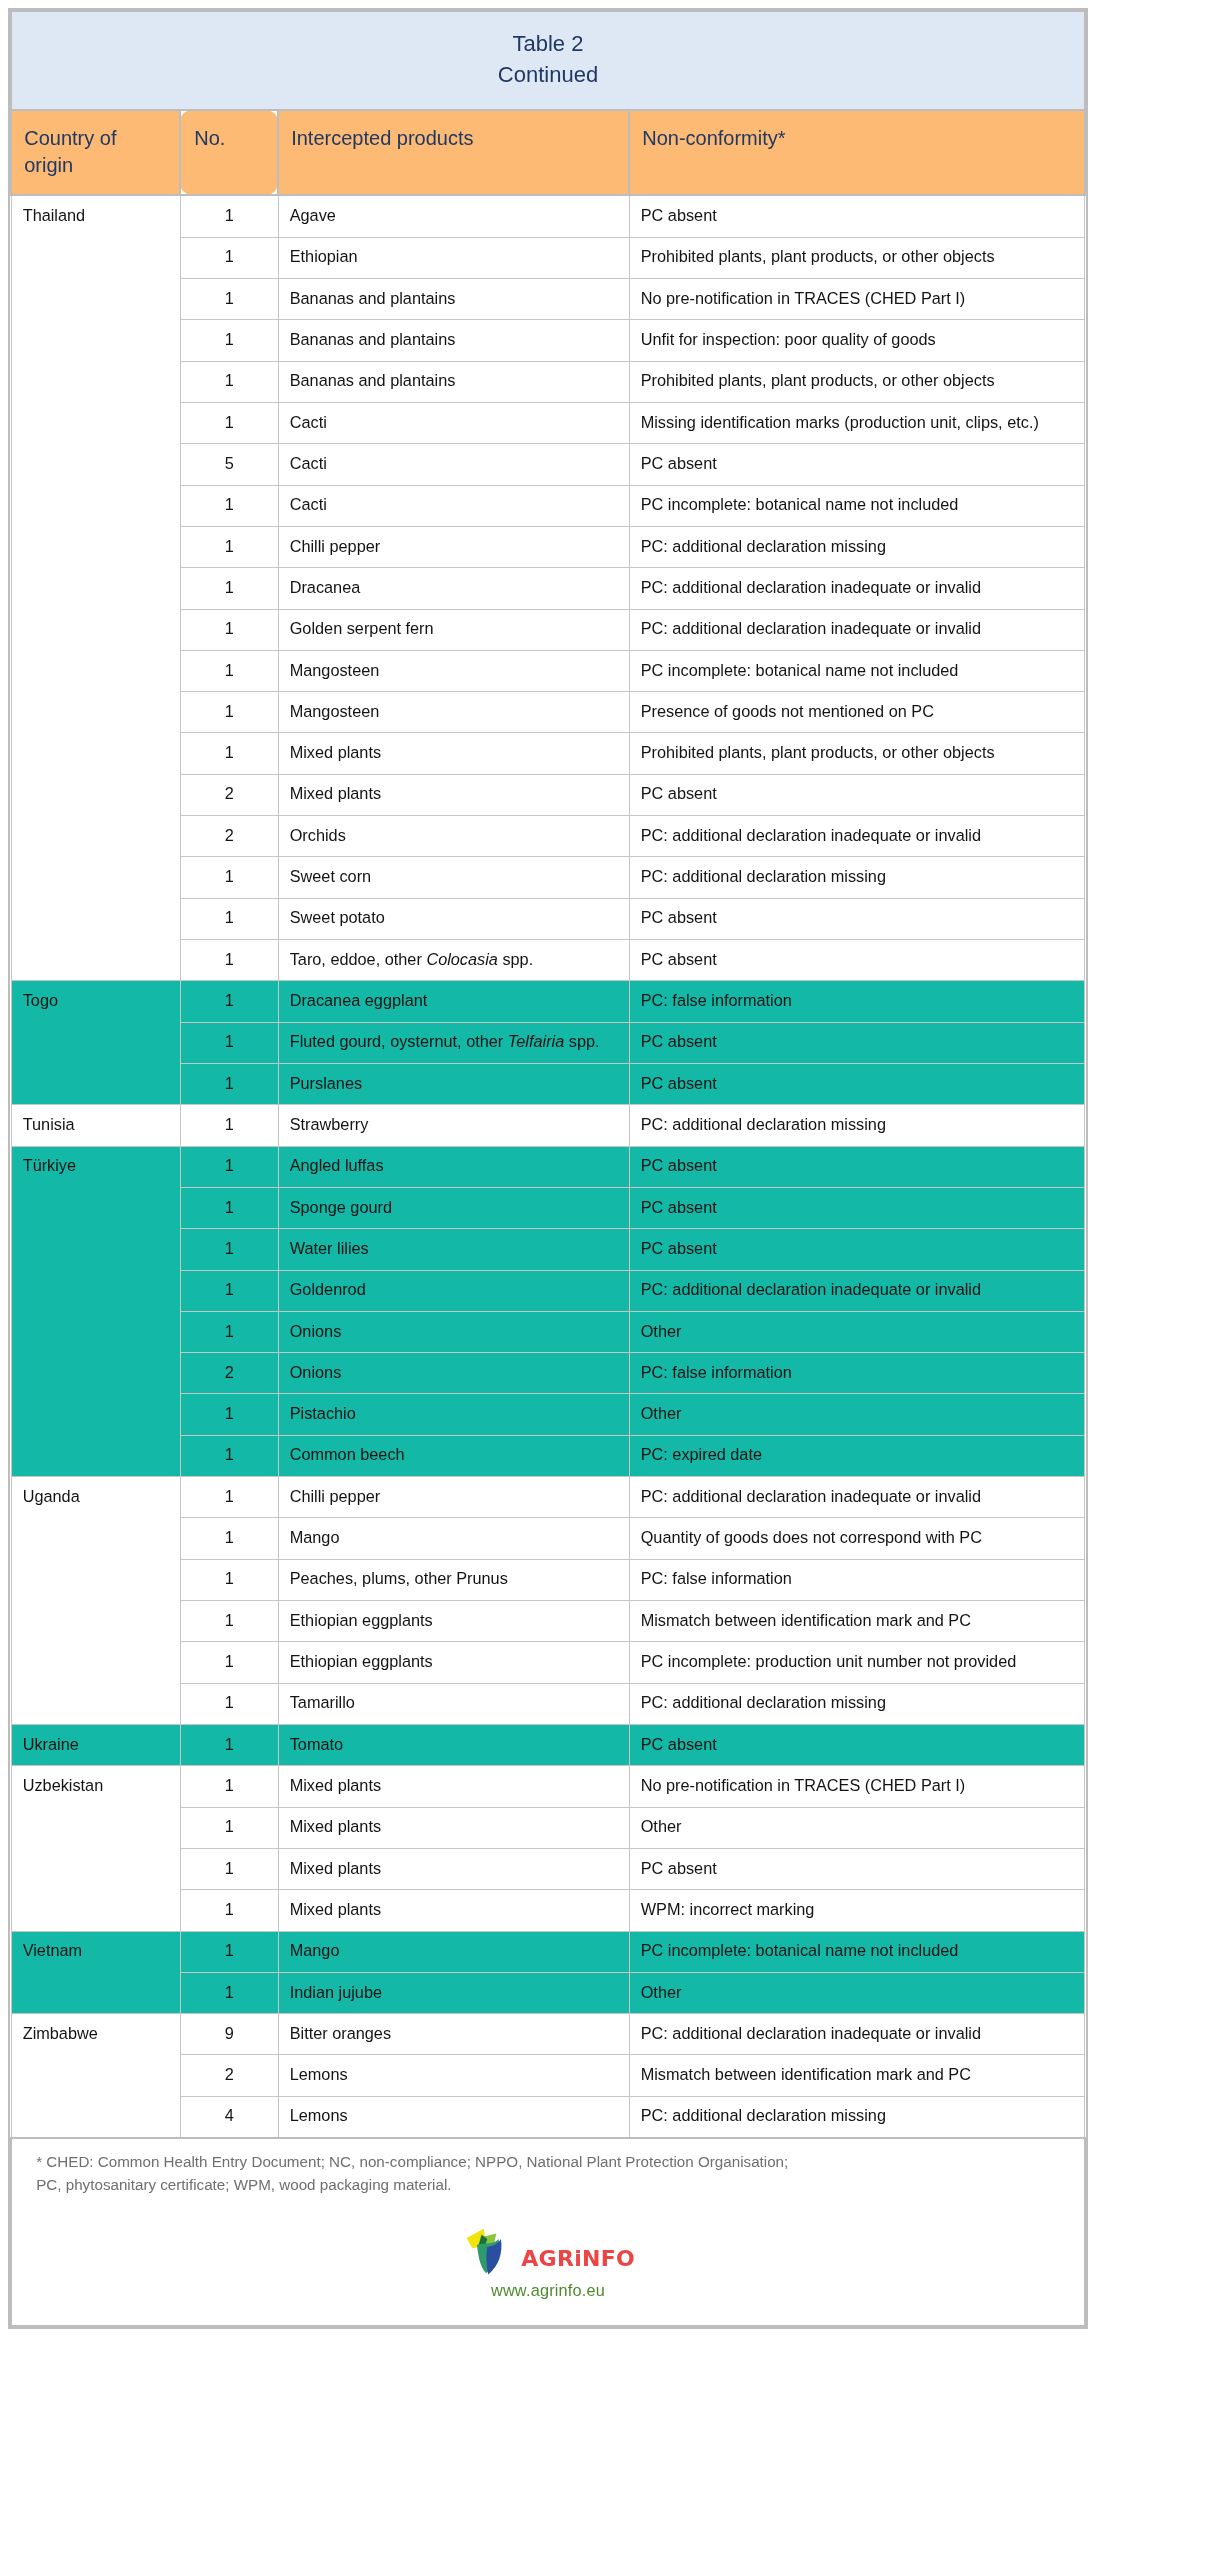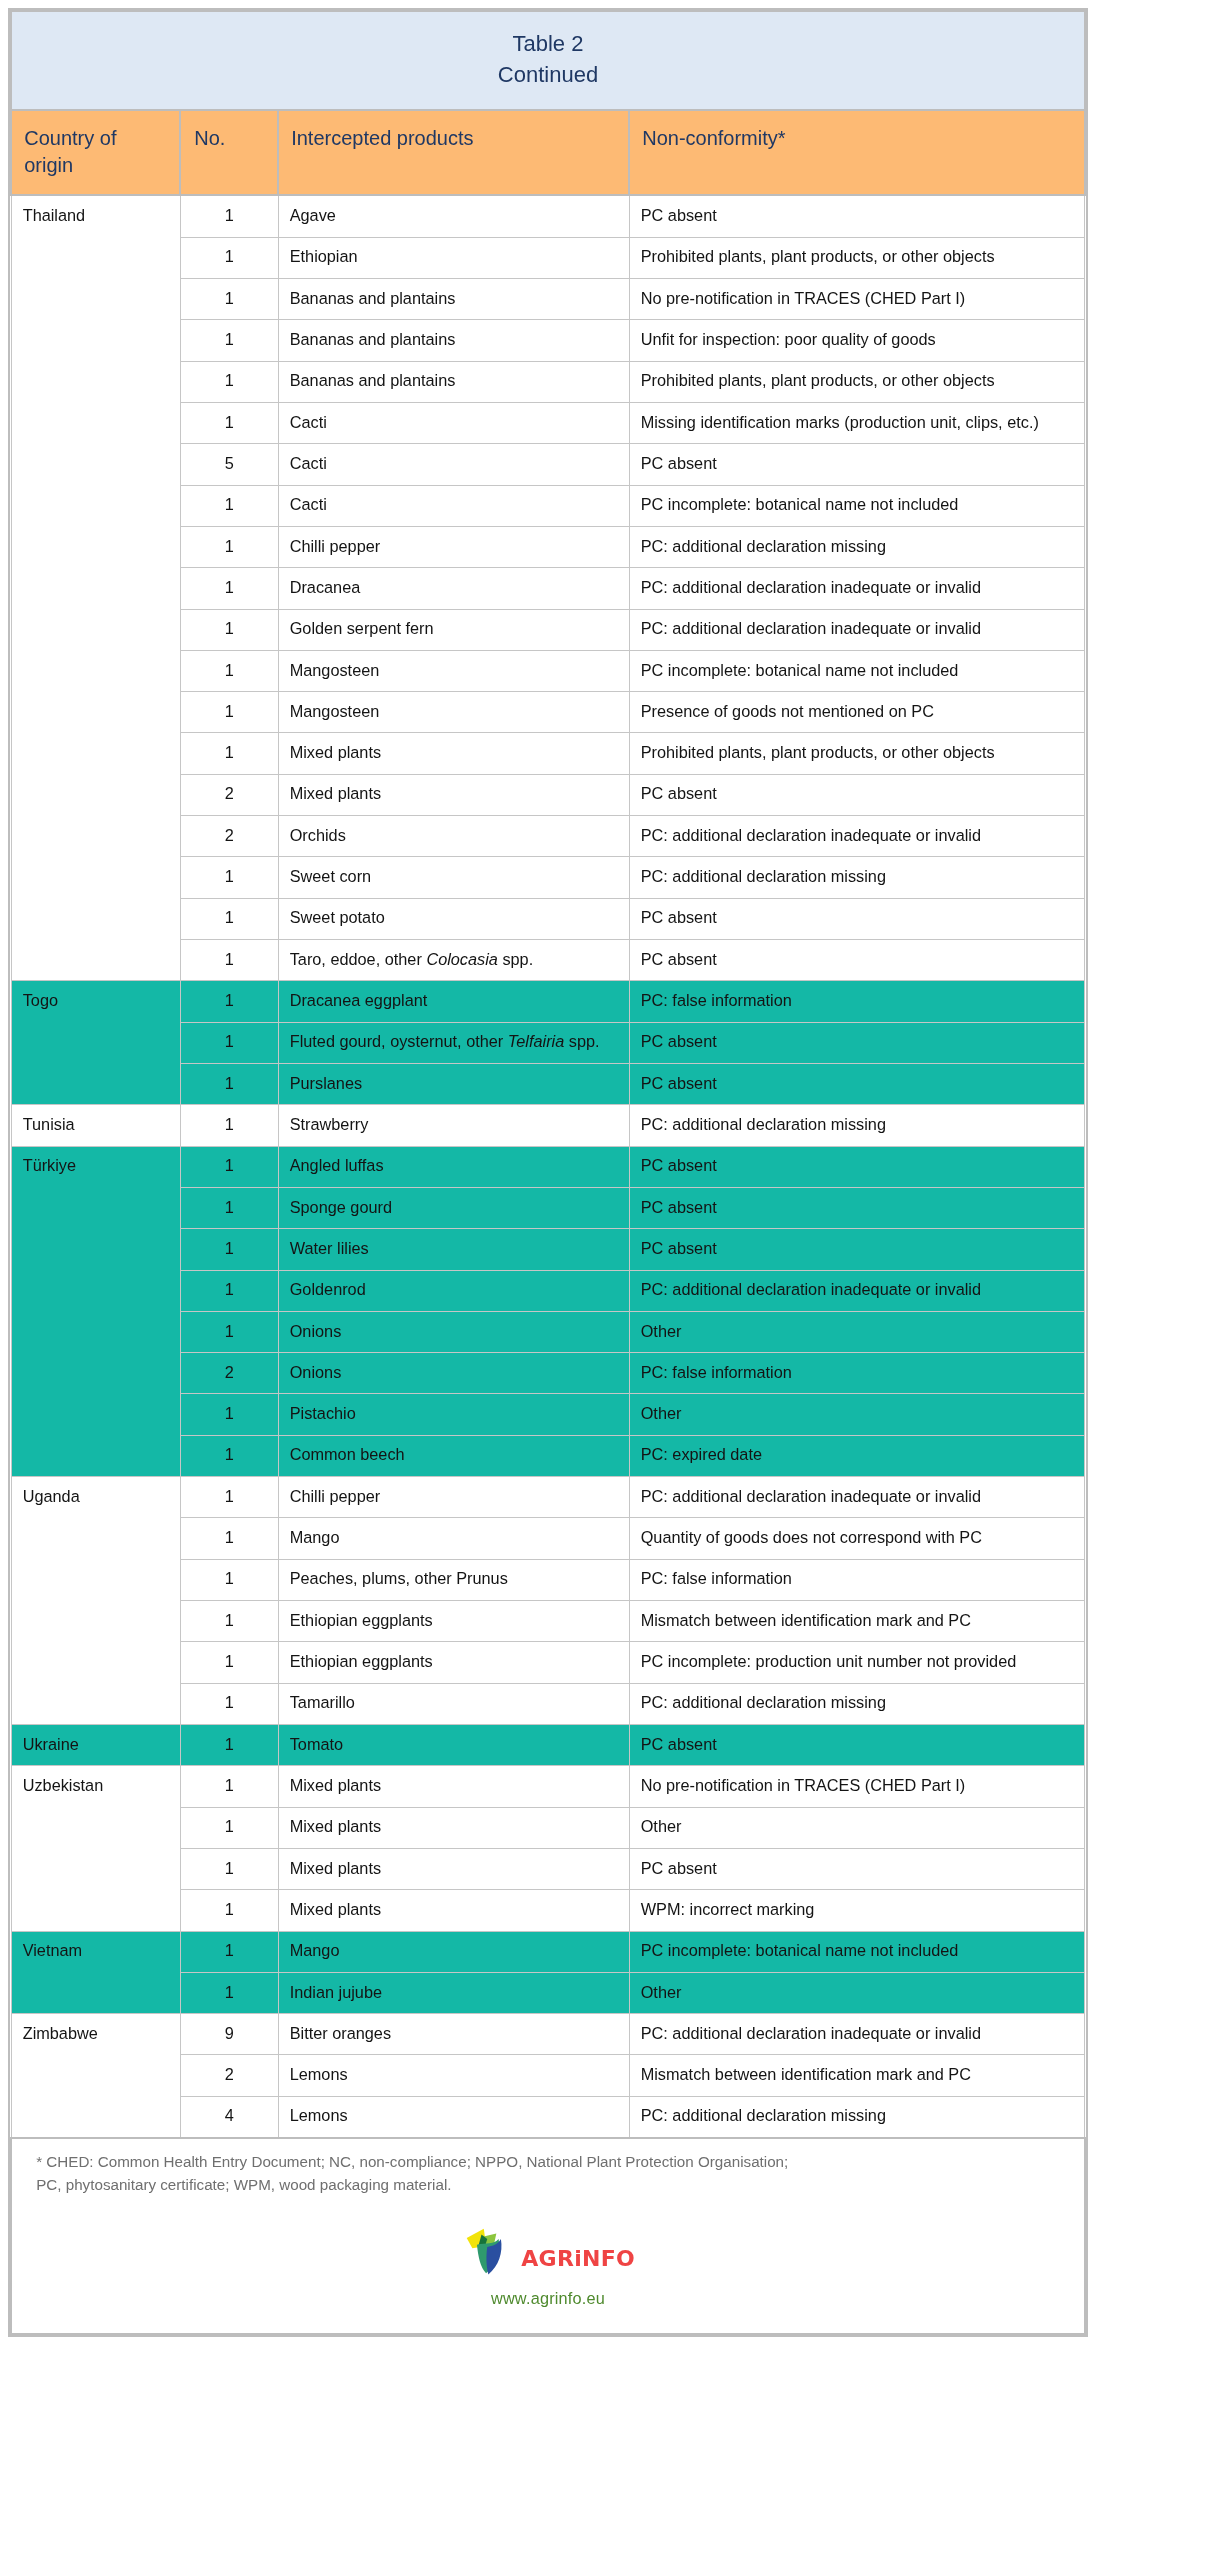--- a/index.html
+++ b/index.html
@@ -48,21 +48,21 @@
     background: #fdba74;
     border: 2.2px solid #bdbdbd;
     color: #1f3864;
     font-size: 20px;
     font-weight: 400;
     text-align: left;
     vertical-align: top;
     padding: 14px 11px 15.2px 12px;
     line-height: 1.36;
   }
-  th.hd.no { padding-left: 13px; }
+  th.hd.no { padding-left: 13px; border-radius: 12px; }
 
   
   td.cel {
     border: 1.6px solid #c6c6c6;
     font-size: 16.3px;
     line-height: 1.34;
     vertical-align: top;
     padding: 8.7px 9.8px 9.8px 11px;
     color: #141414;
     background: #ffffff;
@@ -111,21 +111,21 @@
     font-family: "DejaVu Sans", sans-serif;
     font-size: 22px;
     font-weight: 700;
     letter-spacing: 0.3px;
     color: #ef4444;
     line-height: 1;
     position: relative;
     top: 8.7px;
   }
   .logo-url {
-    margin-top: 10px;
+    margin-top: 2px;
     font-size: 16.3px;
     color: #4f8a2e;
     letter-spacing: 0.2px;
   }
 </style>
 </head>
 <body>
 
 <div class="page">
   <div class="tbl-wrap">

